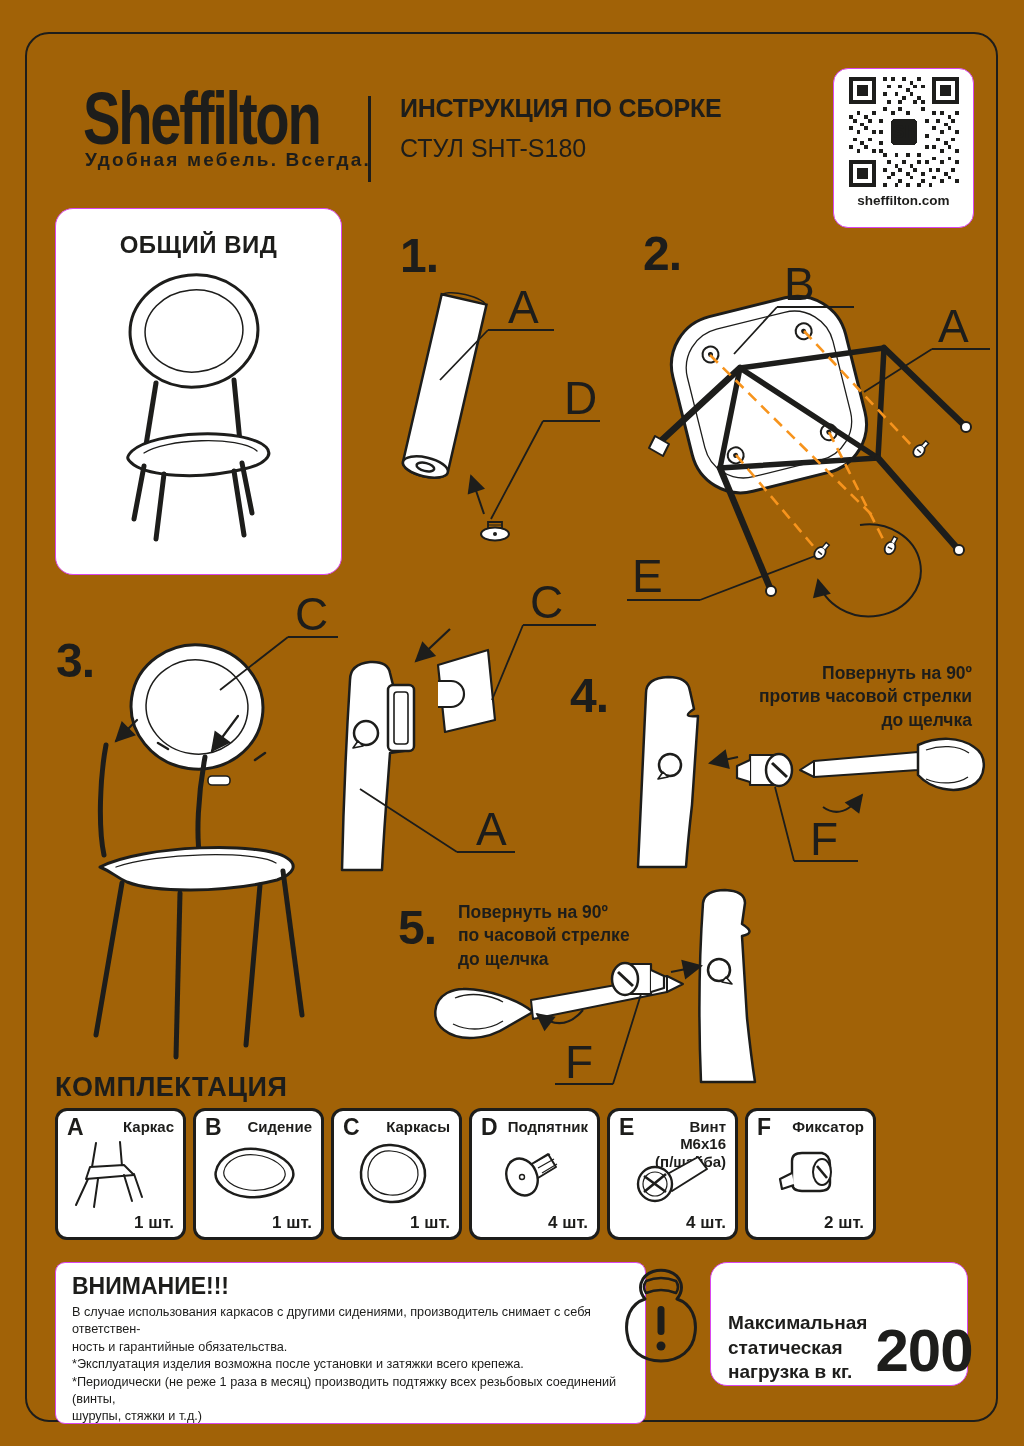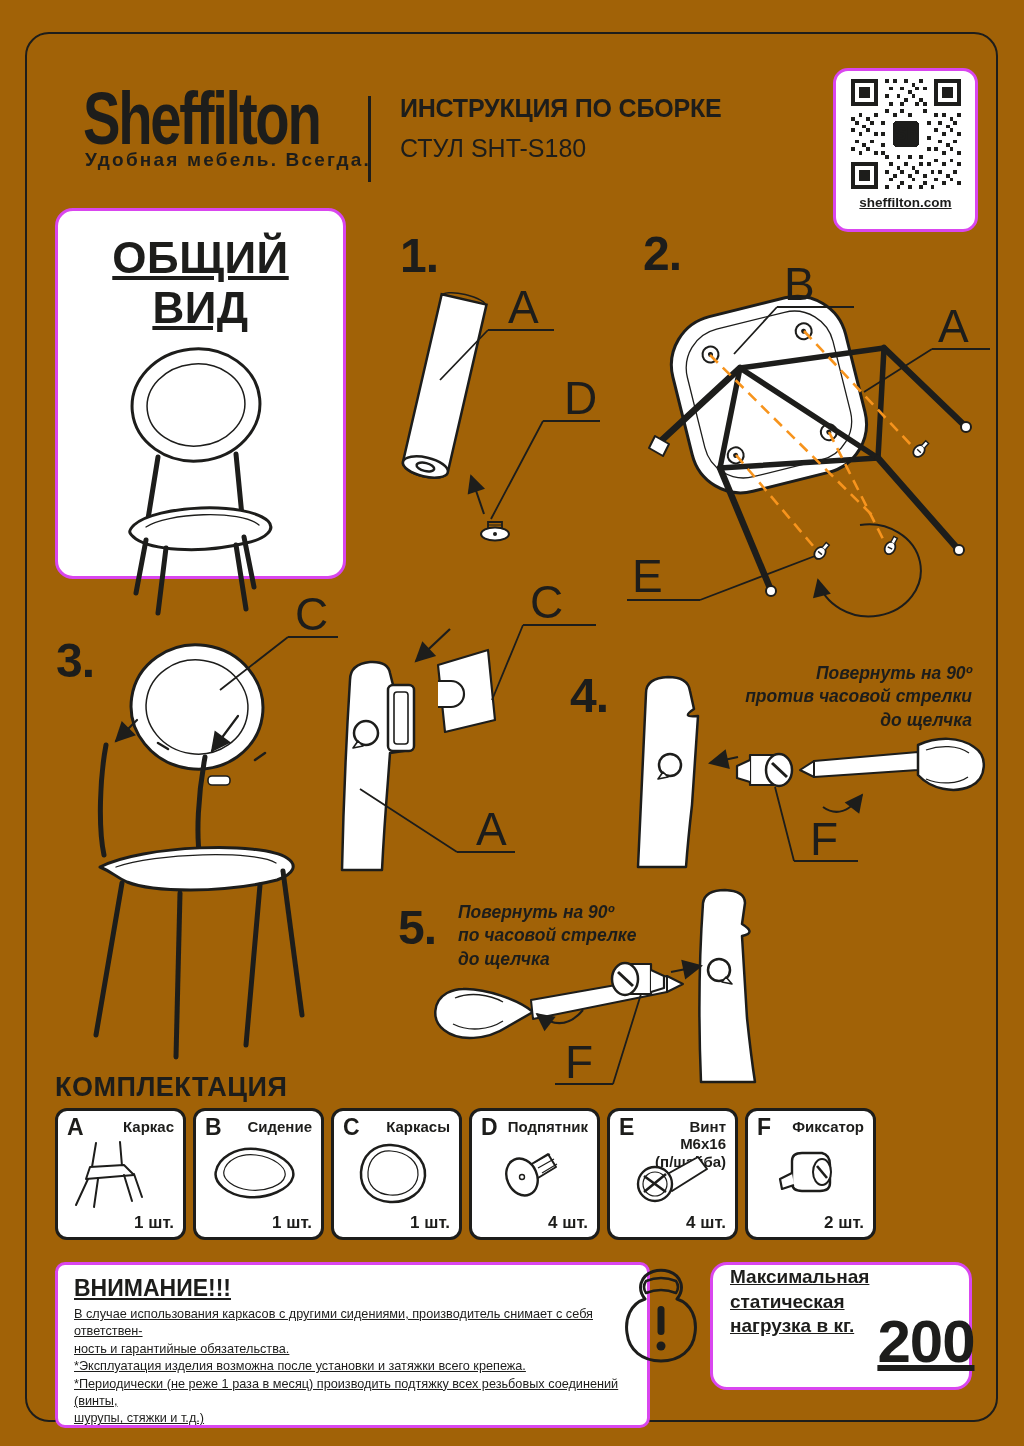--- a/index.html
+++ b/index.html
@@ -5,40 +5,40 @@
   html,body{margin:0;padding:0;width:1024px;height:1446px;background:#fff;}
   body{font-family:"Liberation Sans","DejaVu Sans",sans-serif;color:#1d1d1b;}
   .page{position:relative;width:1024px;height:1446px;background:#a16207;overflow:hidden;}
   .abs{position:absolute;}
   .frame{left:25px;top:32px;width:969px;height:1386px;border:2px solid #1d1d1b;border-radius:24px;}
   .logo-text{left:83px;top:76px;font-size:74px;font-weight:bold;letter-spacing:-3px;transform:scaleX(.76);transform-origin:left top;white-space:nowrap;}
   .logo-tagline{left:85px;top:149px;font-size:19px;font-weight:bold;letter-spacing:2.2px;white-space:nowrap;}
   .hdr-divider{left:368px;top:96px;width:2.5px;height:86px;background:#1d1d1b;}
   .doc-title{left:400px;top:94px;font-size:25px;font-weight:bold;letter-spacing:-.2px;white-space:nowrap;}
   .doc-subtitle{left:400px;top:134px;font-size:25px;white-space:nowrap;}
-  .box{border:3px solid #d946ef;border-radius:15px;background:#fff;text-decoration:underline;}
+  .box{border:1px solid #d946ef;border-radius:15px;background:#fff;}
   .qr-box{left:833px;top:68px;width:139px;height:158px;text-align:center;}
   .qr-box svg{margin-top:8px;}
   .qr-caption{font-size:13.5px;font-weight:bold;margin-top:2px;}
   .overview-box{left:55px;top:208px;width:285px;height:365px;text-align:center;border-radius:18px;}
-  .overview-title{font-size:44px;font-weight:bold;letter-spacing:.5px;margin-top:22px;}
+  .overview-title{font-size:24px;font-weight:bold;letter-spacing:.5px;margin-top:22px;}
   .step-num{font-size:48px;font-weight:bold;letter-spacing:-1px;}
-  .caption{font-size:17.5px;font-weight:bold;line-height:1.33;font-style:italic;}
+  .caption{font-size:17.5px;font-weight:bold;line-height:1.33;}
   .caption.right{text-align:right;}
   .kom-title{left:55px;top:1072px;font-size:27px;font-weight:bold;letter-spacing:.5px;}
   .parts-row{left:55px;top:1108px;display:flex;gap:7px;}
   .part-box{position:relative;width:125px;height:126px;border:3px solid #1d1d1b;border-radius:12px;background:#fff;}
   .part-letter{position:absolute;left:9px;top:3px;font-size:23px;font-weight:bold;}
   .part-name{position:absolute;right:9px;top:7px;font-size:15px;font-weight:bold;text-align:right;line-height:1.15;margin-left:44px;}
   .part-qty{position:absolute;right:9px;bottom:4px;font-size:17px;font-weight:bold;}
   .part-art{position:absolute;left:0;top:28px;width:119px;height:72px;}
   .warn-box{left:55px;top:1262px;width:557px;height:140px;border-radius:10px;padding:10px 16px;}
   .warn-title{font-size:23px;font-weight:bold;}
   .warn-lines{font-size:12.7px;line-height:1.37;margin-top:4px;}
-  .load-box{left:710px;top:1262px;width:256px;height:122px;border-radius:17px;display:flex;align-items:flex-start;}
+  .load-box{left:710px;top:1262px;width:256px;height:122px;border-radius:17px;display:flex;align-items:flex-end;}
   .load-label{font-size:19px;font-weight:bold;line-height:1.3;padding-left:17px;}
   .load-value{font-size:60px;font-weight:bold;margin-left:8px;letter-spacing:-1px;margin-top:42px;}
   svg text{font-family:"Liberation Sans","DejaVu Sans",sans-serif;fill:#1d1d1b;}
   svg .lbl{font-size:46px;}
   .ln{stroke:#1d1d1b;fill:none;}
 </style>
 </head>
 <body>
 
 <svg width="0" height="0" style="position:absolute">

